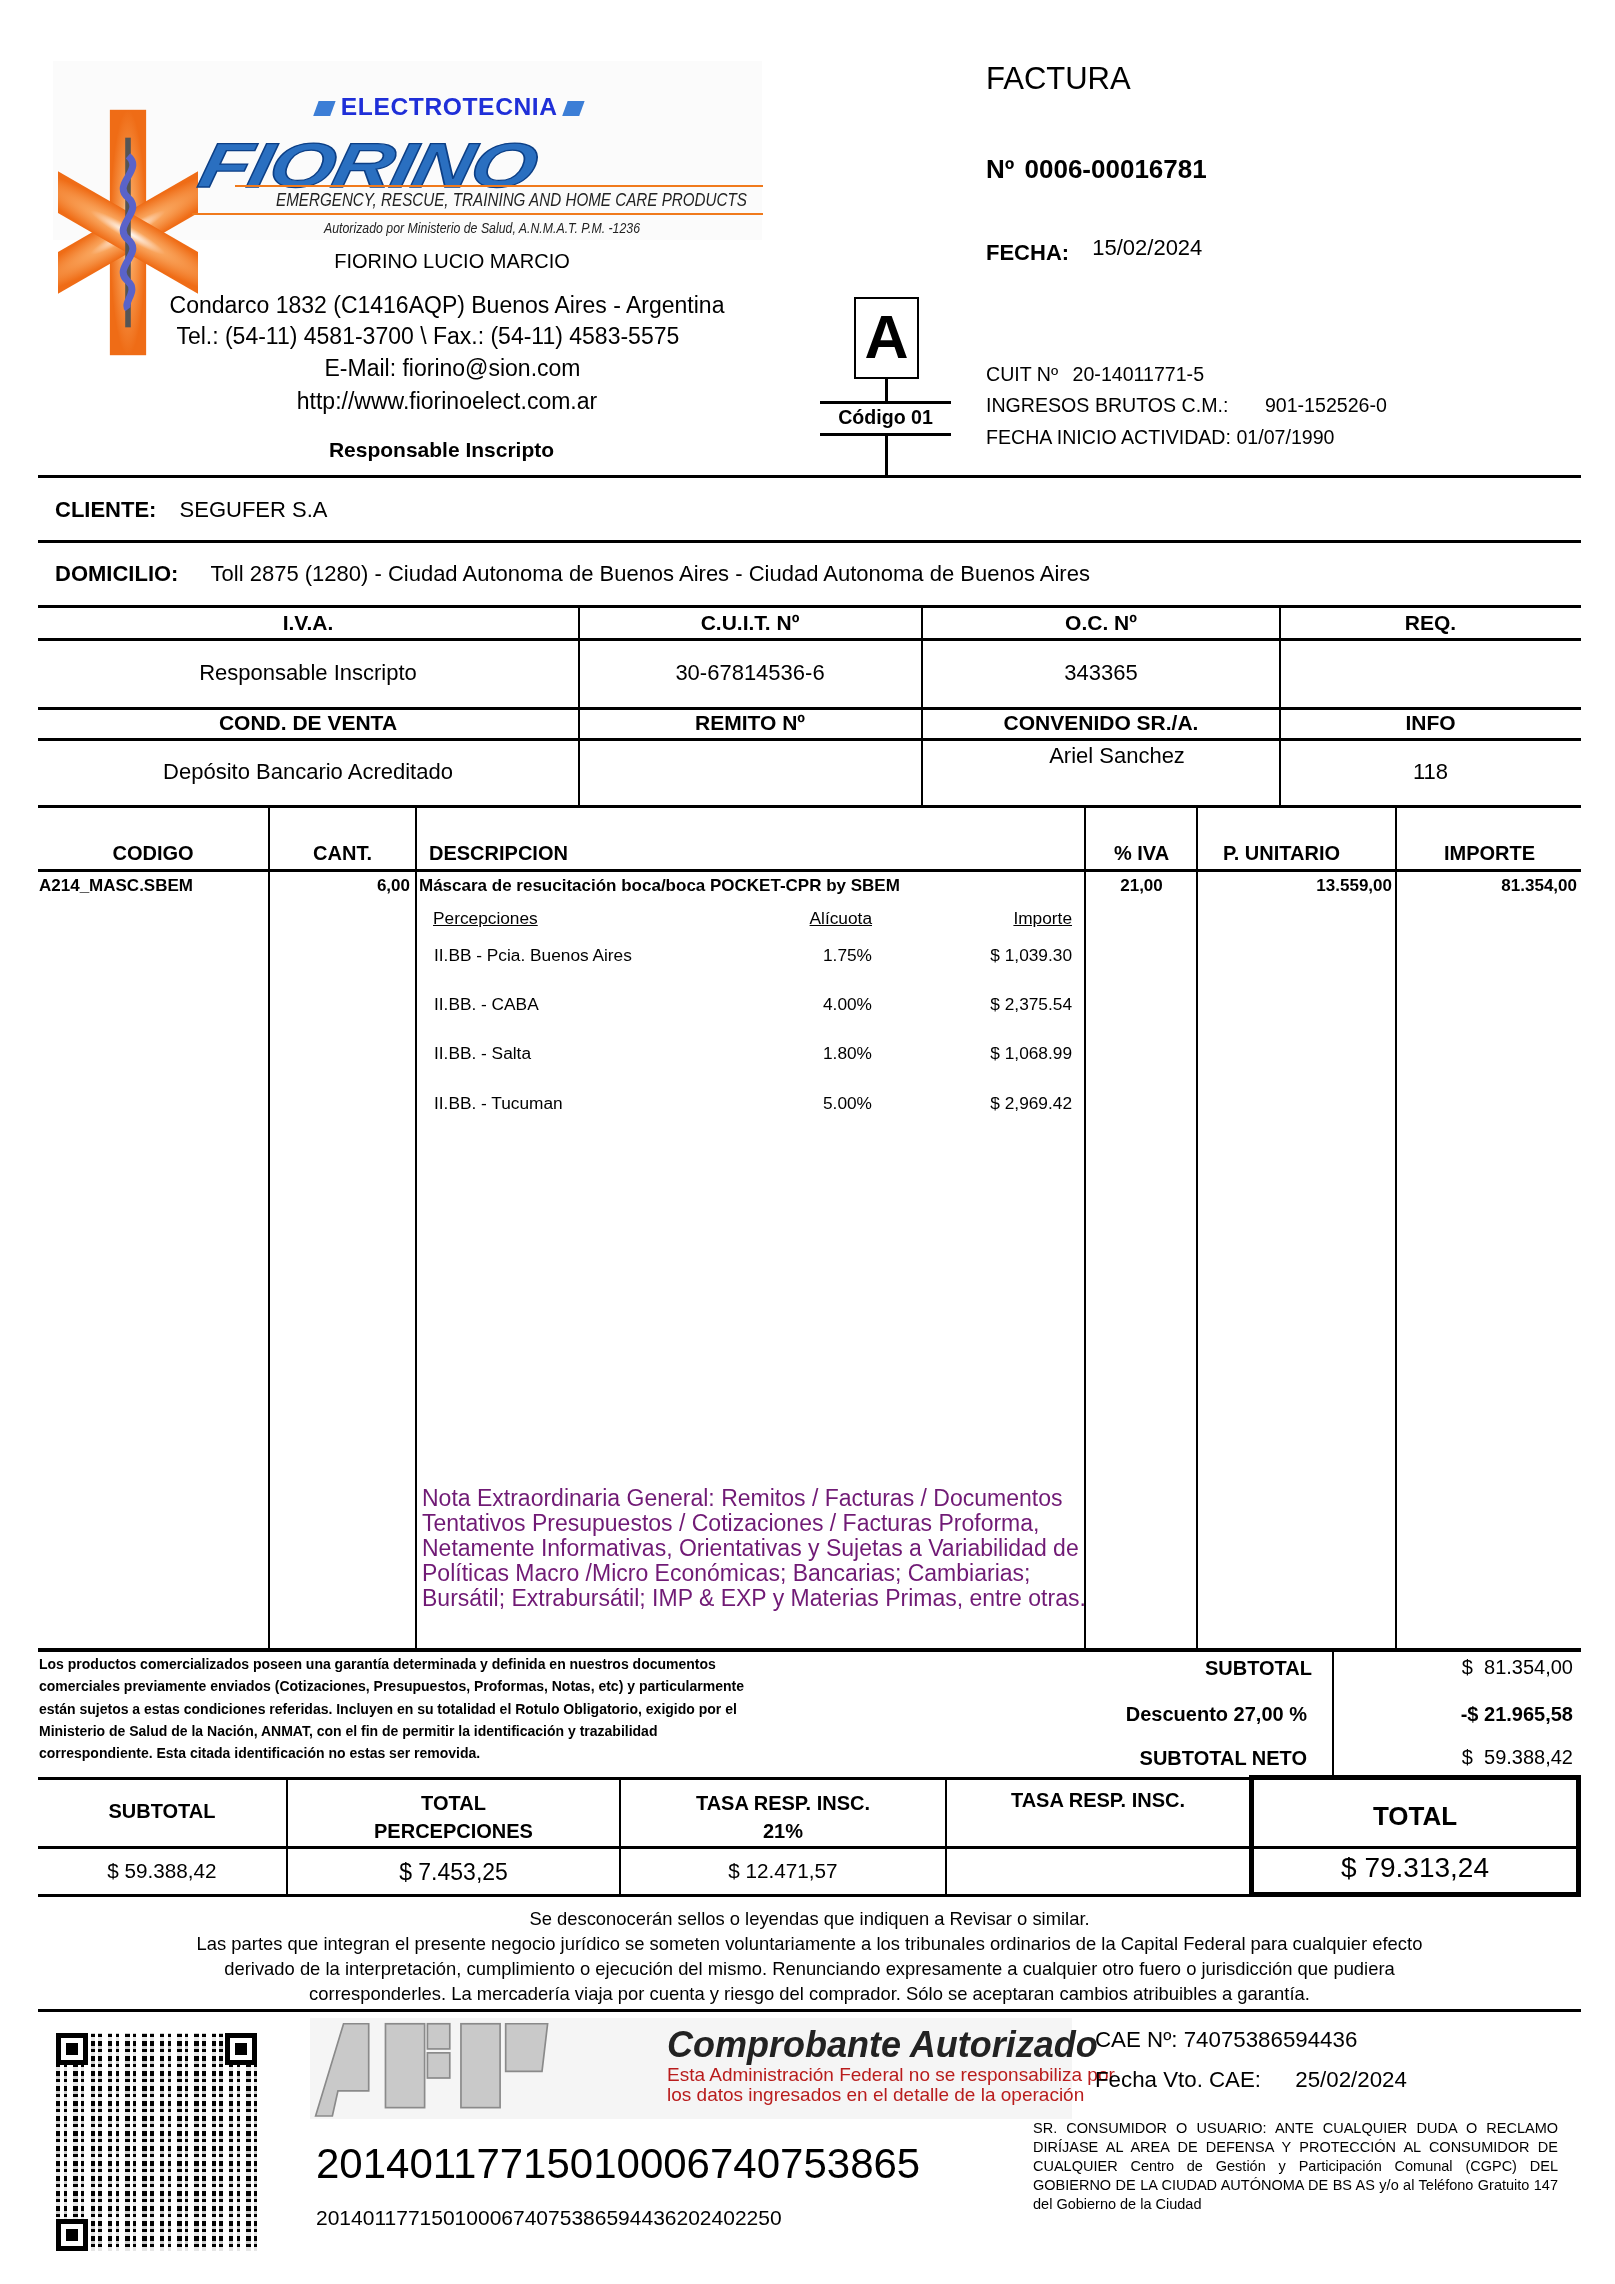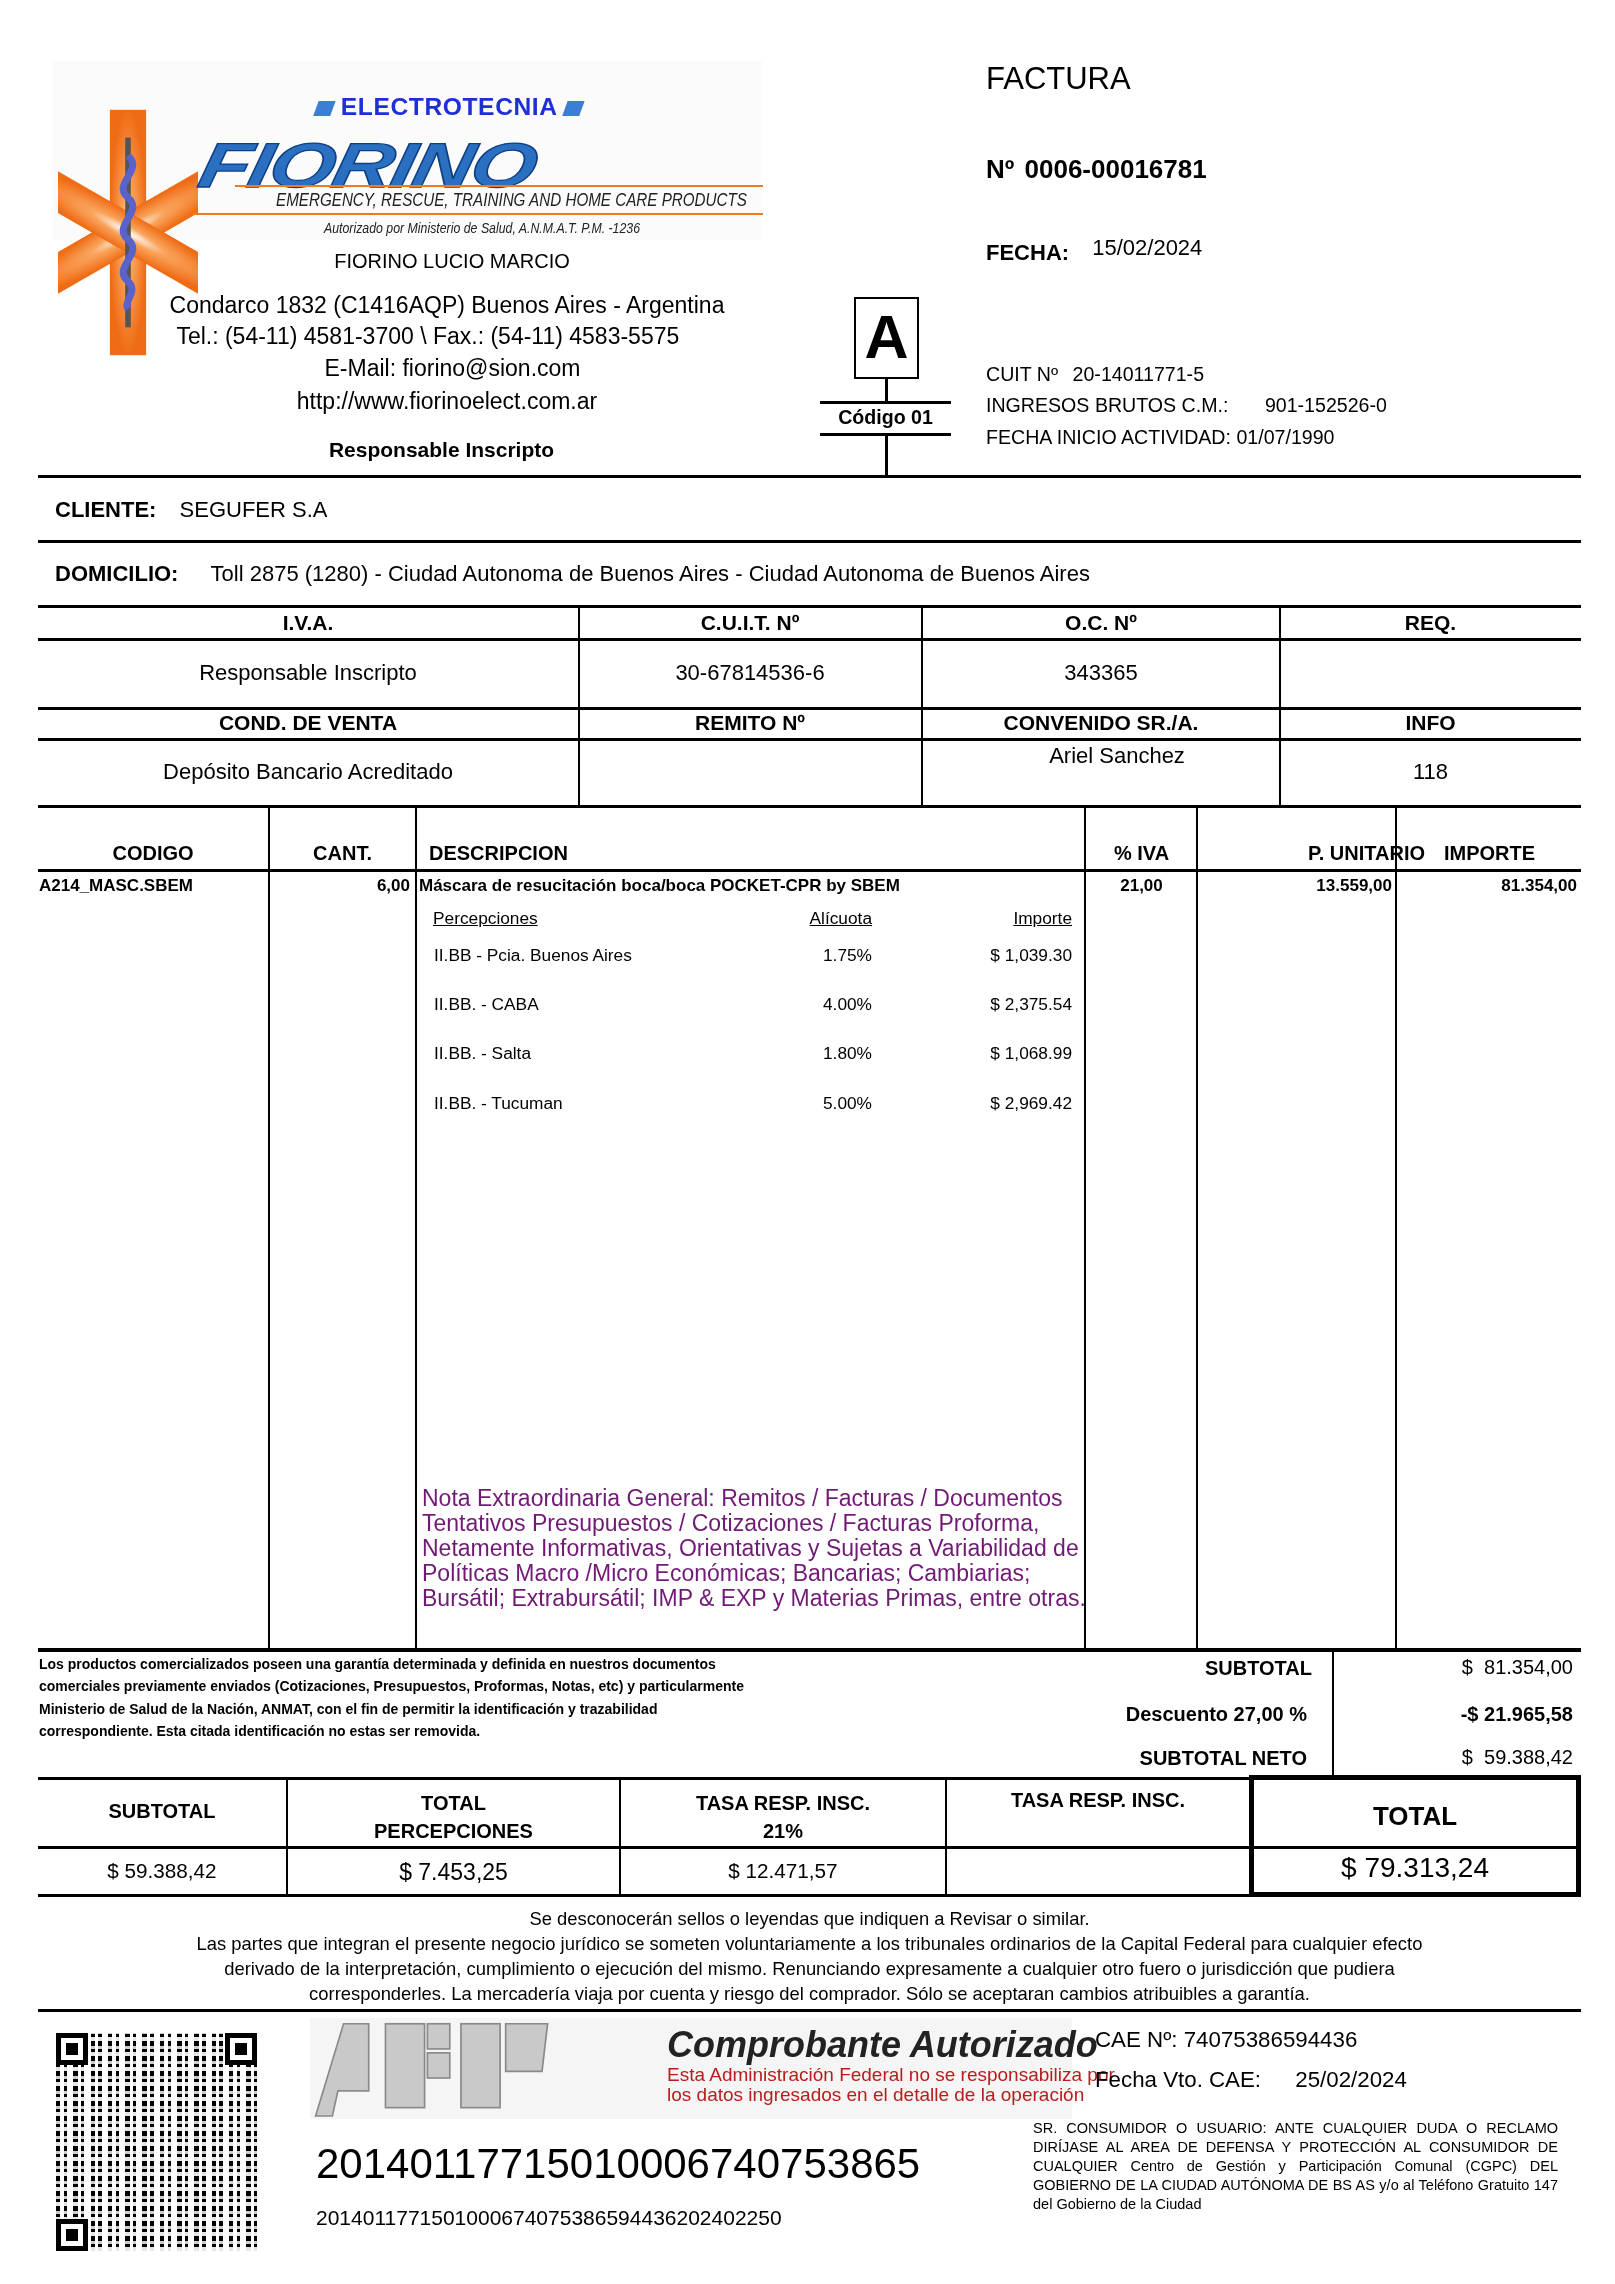--- a/index.html
+++ b/index.html
@@ -143,21 +143,21 @@
 <div class="vline" style="left:415px;top:807px;width:2.2px;height:843px;"></div>
 <div class="vline" style="left:1084px;top:807px;width:2.2px;height:843px;"></div>
 <div class="vline" style="left:1196px;top:807px;width:2.2px;height:843px;"></div>
 <div class="vline" style="left:1395px;top:807px;width:2.2px;height:843px;"></div>
 <div class="hline" style="left:38px;top:869px;width:1543px;height:3.4px;"></div>
 
 <div class="abs b center" style="left:38px;top:842px;width:230px;font-size:20px;">CODIGO</div>
 <div class="abs b center" style="left:270px;top:842px;width:145px;font-size:20px;">CANT.</div>
 <div class="abs b" style="left:429px;top:842px;font-size:20px;">DESCRIPCION</div>
 <div class="abs b center" style="left:1086px;top:842px;width:111px;font-size:20px;">% IVA</div>
-<div class="abs b center" style="left:1268px;top:842px;width:197px;font-size:20px;">P. UNITARIO</div>
+<div class="abs b center" style="left:1183px;top:842px;width:197px;font-size:20px;">P. UNITARIO</div>
 <div class="abs b center" style="left:1398px;top:842px;width:183px;font-size:20px;">IMPORTE</div>
 
 <div>
   <div class="abs b" style="left:39px;top:876px;font-size:17px;">A214_MASC.SBEM</div>
   <div class="abs b right" style="left:270px;top:876px;width:140px;font-size:17px;">6,00</div>
   <div class="abs b" style="left:419px;top:876px;font-size:17px;white-space:nowrap;">Máscara de resucitación boca/boca POCKET-CPR by SBEM</div>
   <div class="abs b center" style="left:1086px;top:876px;width:111px;font-size:17px;">21,00</div>
   <div class="abs b right" style="left:1199px;top:876px;width:193px;font-size:17px;">13.559,00</div>
   <div class="abs b right" style="left:1398px;top:876px;width:179px;font-size:17px;">81.354,00</div>
 </div>
@@ -195,20 +195,21 @@
   <div>Netamente Informativas, Orientativas y Sujetas a Variabilidad de</div>
   <div>Políticas Macro /Micro Económicas; Bancarias; Cambiarias;</div>
   <div>Bursátil; Extrabursátil; IMP &amp; EXP y Materias Primas, entre otras.</div>
 </div>
 
 <div class="hline" style="left:38px;top:1648px;width:1543px;height:3.9px;"></div>
 
 <div class="abs b" style="left:39px;top:1653px;font-size:14px;line-height:22.3px;white-space:nowrap;">
   <div>Los productos comercializados poseen una garantía determinada y definida en nuestros documentos</div>
   <div>comerciales previamente enviados (Cotizaciones, Presupuestos, Proformas, Notas, etc) y particularmente</div>
+  <div>están sujetos a estas condiciones referidas. Incluyen en su totalidad el Rotulo Obligatorio, exigido por el</div>
   <div>Ministerio de Salud de la Nación, ANMAT, con el fin de permitir la identificación y trazabilidad</div>
   <div>correspondiente. Esta citada identificación no estas ser removida.</div>
 </div>
 
 <div class="vline" style="left:1332px;top:1651px;width:2.2px;height:128px;"></div>
 <div class="abs b right" style="left:1061px;top:1657px;width:251px;font-size:20px;">SUBTOTAL</div>
 <div class="abs right" style="left:1341px;top:1656px;width:232px;font-size:20px;white-space:pre;">$  81.354,00</div>
 <div class="abs b right" style="left:1061px;top:1703px;width:246px;font-size:20px;">Descuento 27,00 %</div>
 <div class="abs b right" style="left:1341px;top:1703px;width:232px;font-size:20px;">-$ 21.965,58</div>
 <div class="abs b right" style="left:1061px;top:1747px;width:246px;font-size:20px;">SUBTOTAL NETO</div>

